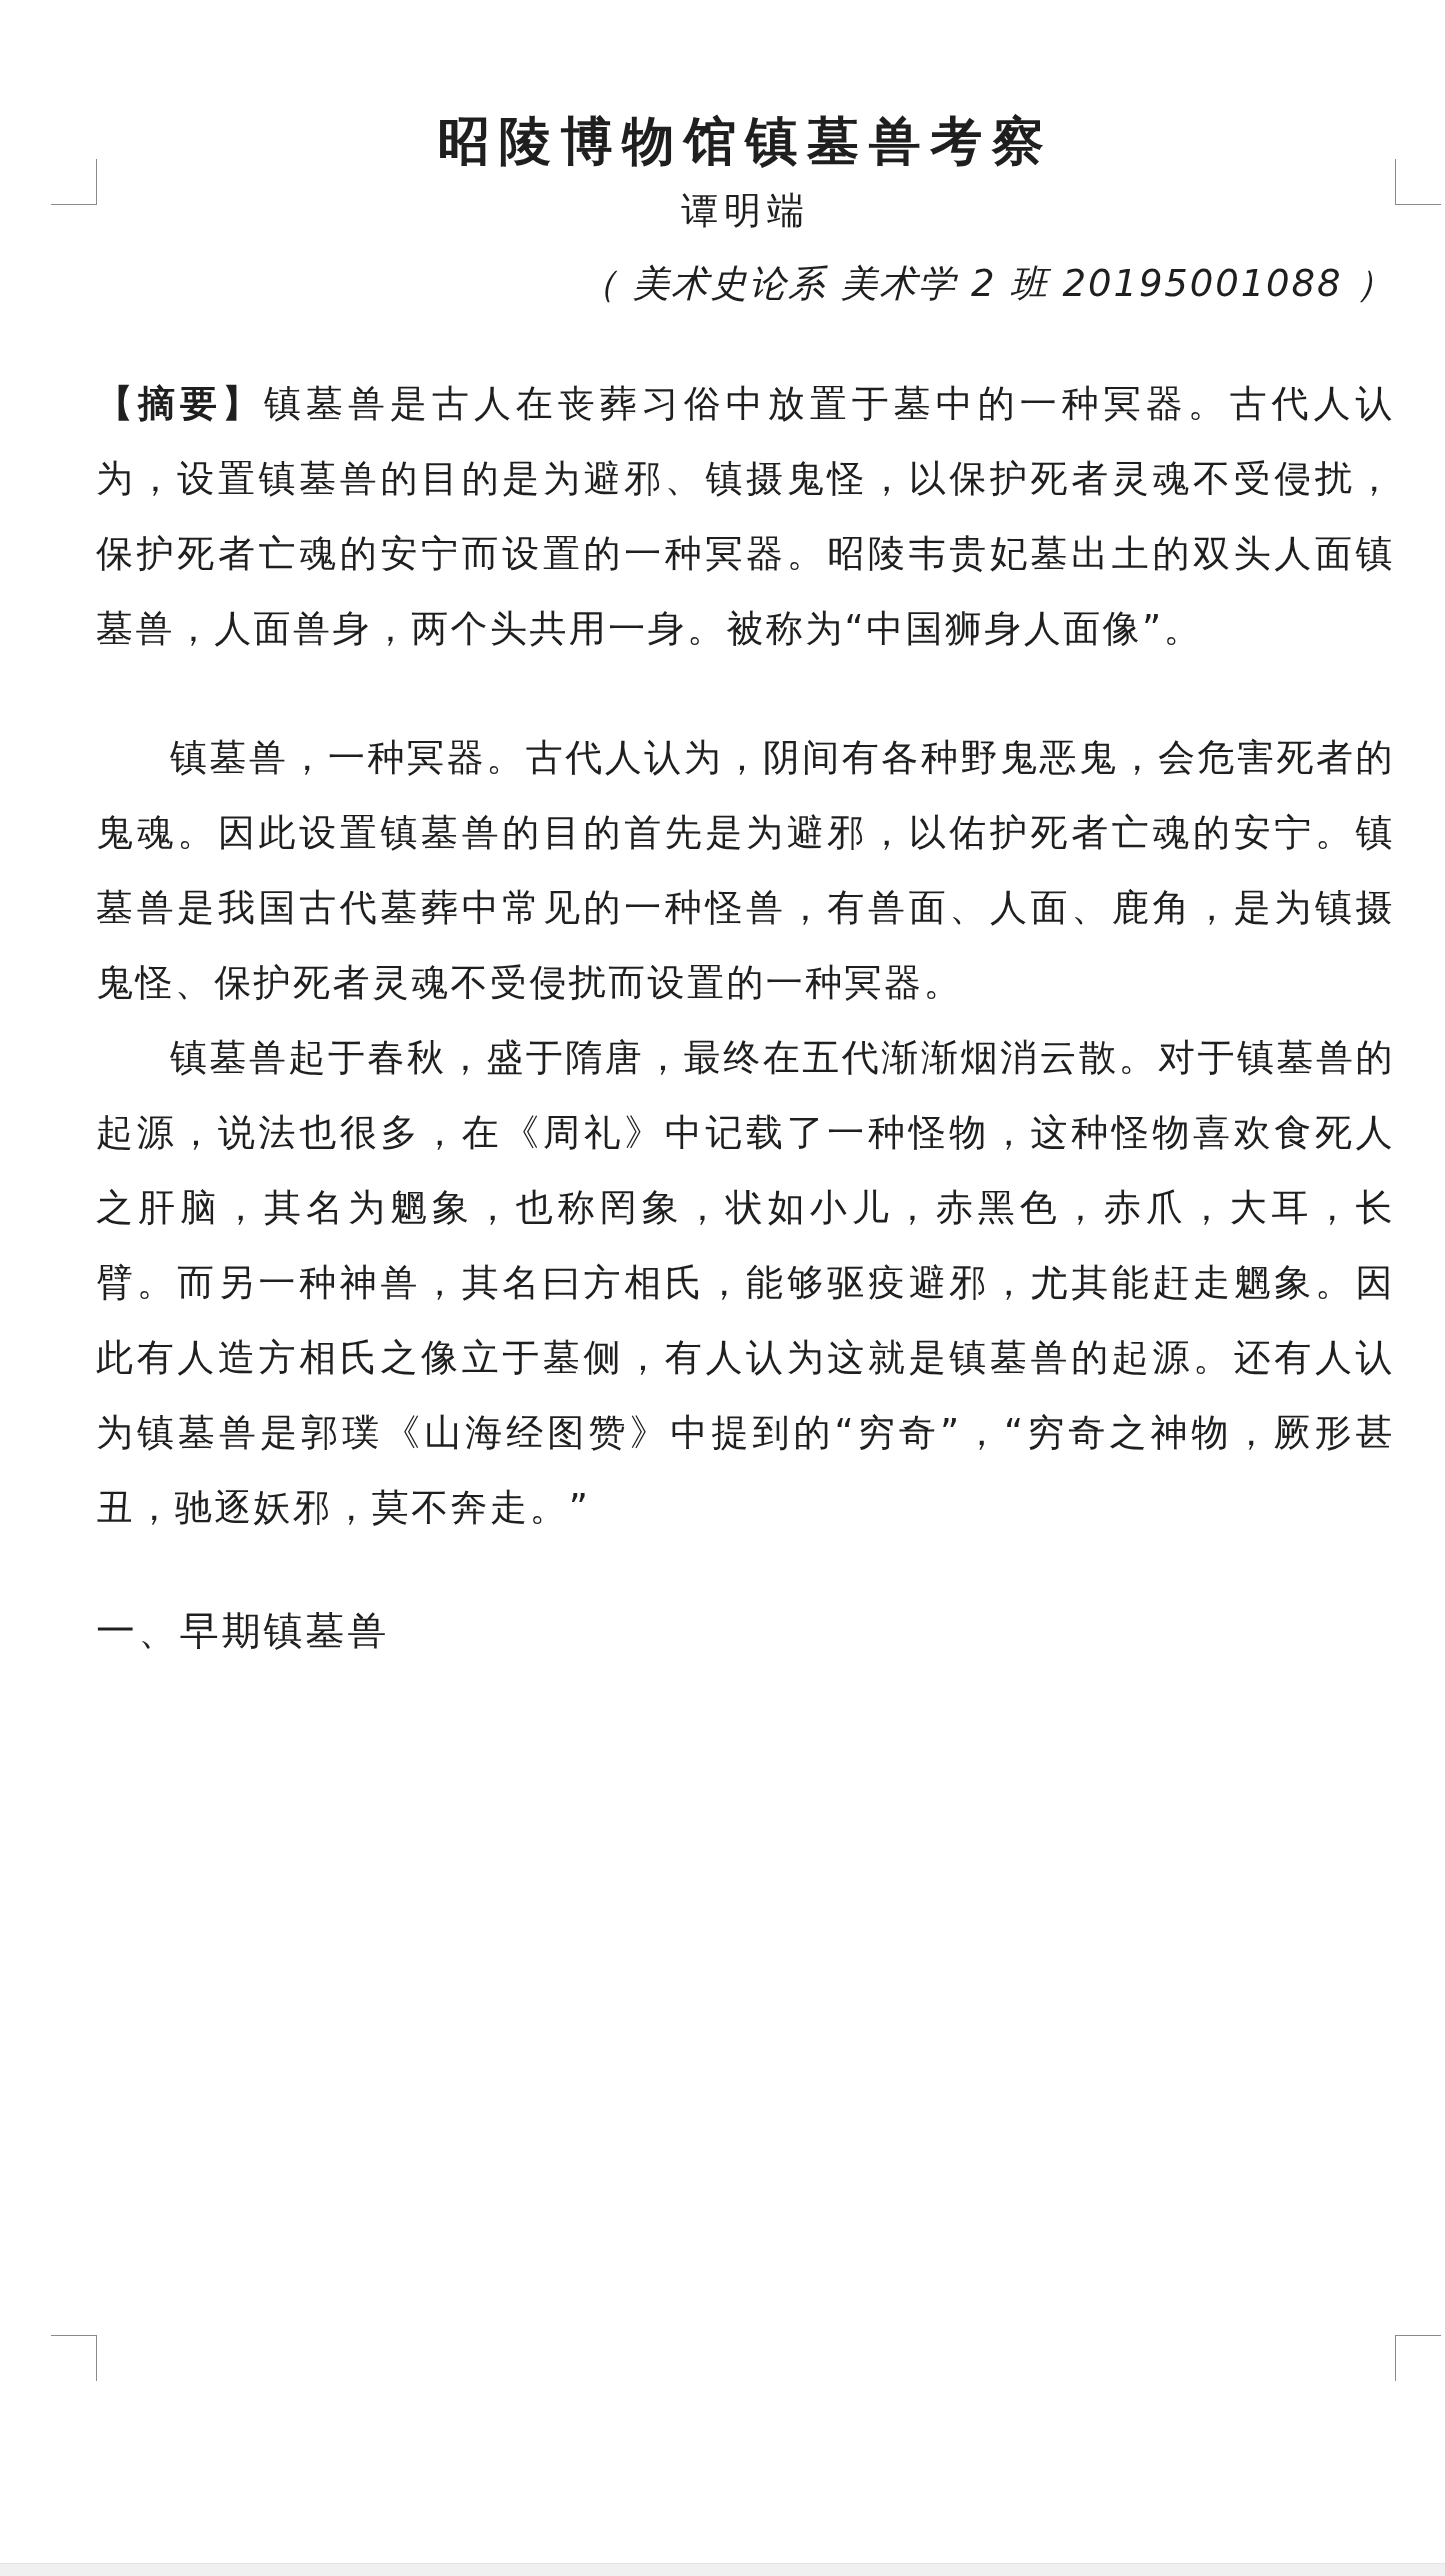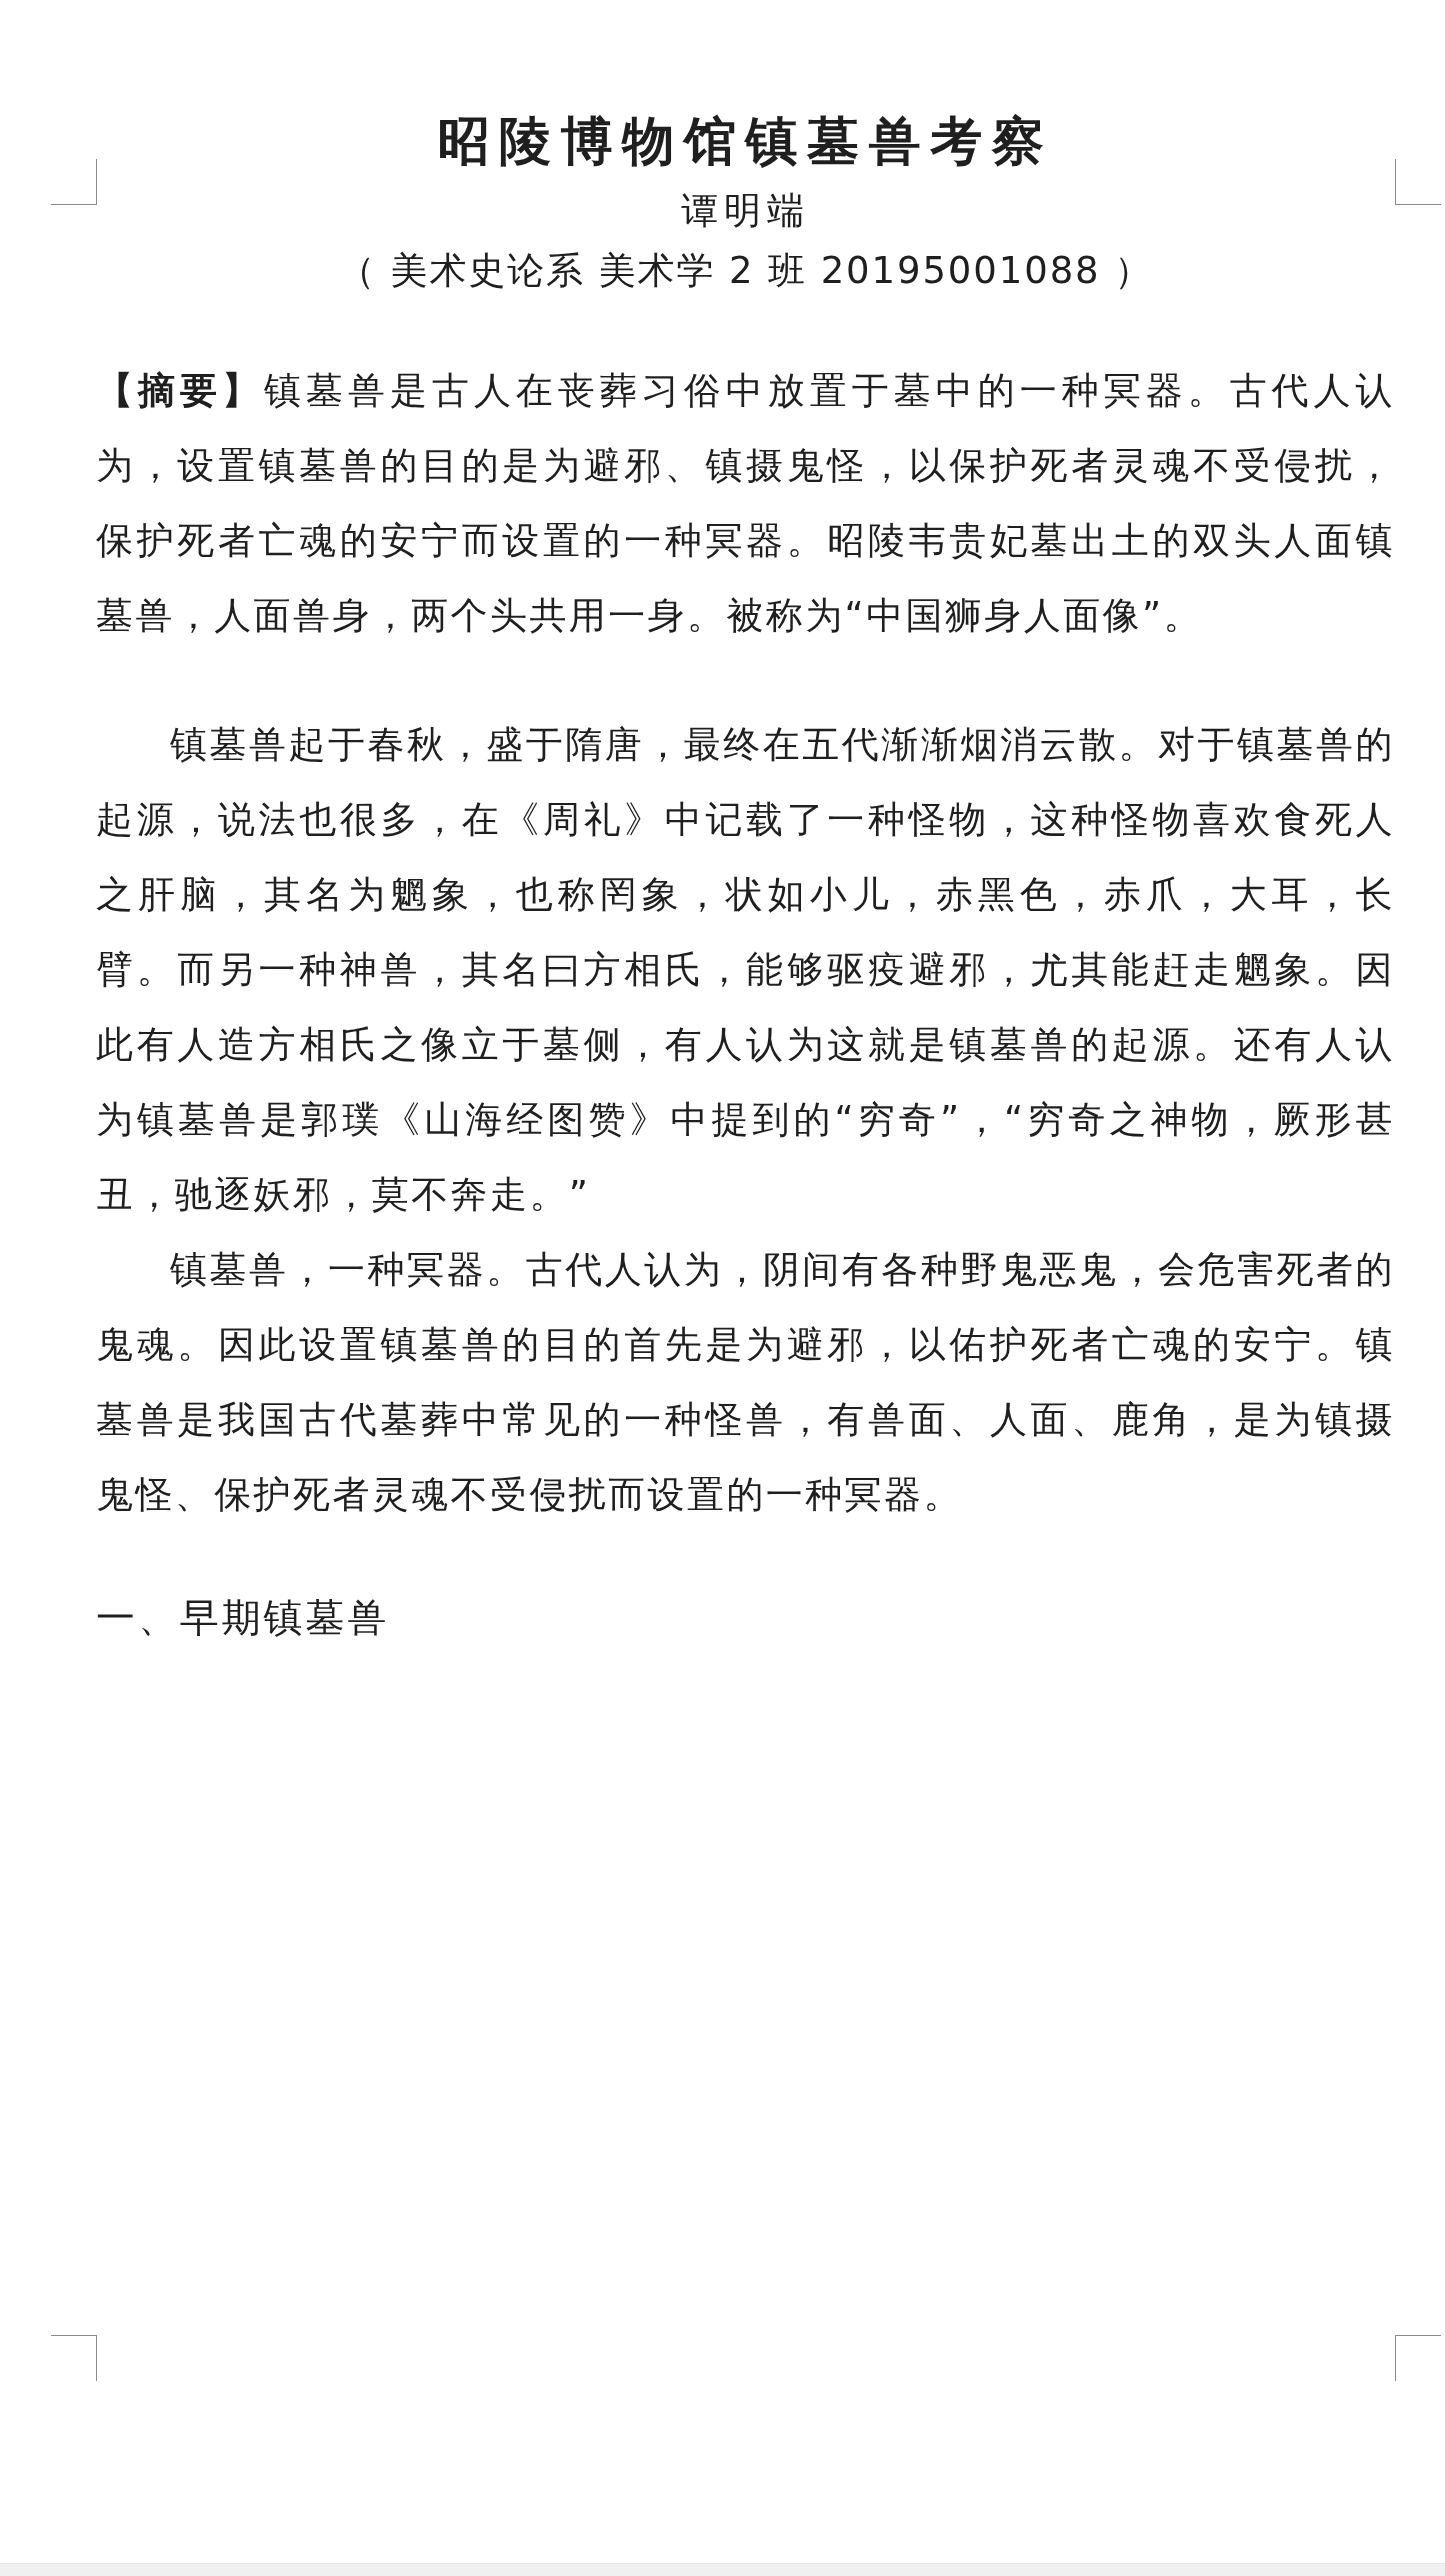--- a/index.html
+++ b/index.html
@@ -27,25 +27,26 @@
     letter-spacing: 9.6px;
   }
   .author {
     margin-top: 15.4px;
     text-align: center;
     font-size: 37px;
     line-height: 48px;
     letter-spacing: 5.8px;
   }
   .affiliation {
-    margin-top: 12px;
-    text-align: center;
+    margin-top: 25px;
+    text-align: right;
     font-size: 37px;
     line-height: 48px;
     letter-spacing: 1.9px;
+    font-style: italic;
   }
   .para {
     font-size: 37px;
     line-height: 75px;
     text-align: justify;
     text-align-last: left;
     letter-spacing: 2.4px;
     margin: 0;
   }
   .abstract { margin-top: 58px; }
@@ -91,22 +92,22 @@
   <div class="title">昭陵博物馆镇墓兽考察</div>
 
   <div class="author">谭明端</div>
 
   <div class="affiliation">（ 美术史论系  美术学 2 班  20195001088 ）</div>
 
   <p class="para abstract"><span class="label">【摘要】</span><span>镇墓兽是古人在丧葬习俗中放置于墓中的一种冥器。古代人认为，设置镇墓兽的目的是为避邪、镇摄鬼怪，以保护死者灵魂不受侵扰，保护死者亡魂的安宁而设置的一种冥器。昭陵韦贵妃墓出土的双头人面镇墓兽，人面兽身，两个头共用一身。被称为“中国狮身人面像”。</span></p>
 
 
   <div class="bodytext">
+    <p class="para">镇墓兽，一种冥器。古代人认为，阴间有各种野鬼恶鬼，会危害死者的鬼魂。因此设置镇墓兽的目的首先是为避邪，以佑护死者亡魂的安宁。镇墓兽是我国古代墓葬中常见的一种怪兽，有兽面、人面、鹿角，是为镇摄鬼怪、保护死者灵魂不受侵扰而设置的一种冥器。</p>
     <p class="para">镇墓兽起于春秋，盛于隋唐，最终在五代渐渐烟消云散。对于镇墓兽的起源，说法也很多，在《周礼》中记载了一种怪物，这种怪物喜欢食死人之肝脑，其名为魍象，也称罔象，状如小儿，赤黑色，赤爪，大耳，长臂。而另一种神兽，其名曰方相氏，能够驱疫避邪，尤其能赶走魍象。因此有人造方相氏之像立于墓侧，有人认为这就是镇墓兽的起源。还有人认为镇墓兽是郭璞《山海经图赞》中提到的“穷奇”，“穷奇之神物，厥形甚丑，驰逐妖邪，莫不奔走。”</p>
-    <p class="para">镇墓兽，一种冥器。古代人认为，阴间有各种野鬼恶鬼，会危害死者的鬼魂。因此设置镇墓兽的目的首先是为避邪，以佑护死者亡魂的安宁。镇墓兽是我国古代墓葬中常见的一种怪兽，有兽面、人面、鹿角，是为镇摄鬼怪、保护死者灵魂不受侵扰而设置的一种冥器。</p>
 
     <div class="section-heading">一、早期镇墓兽</div>
 
   </div>
 
 </div>
 
 <div class="footer-strip"></div>
 
 

